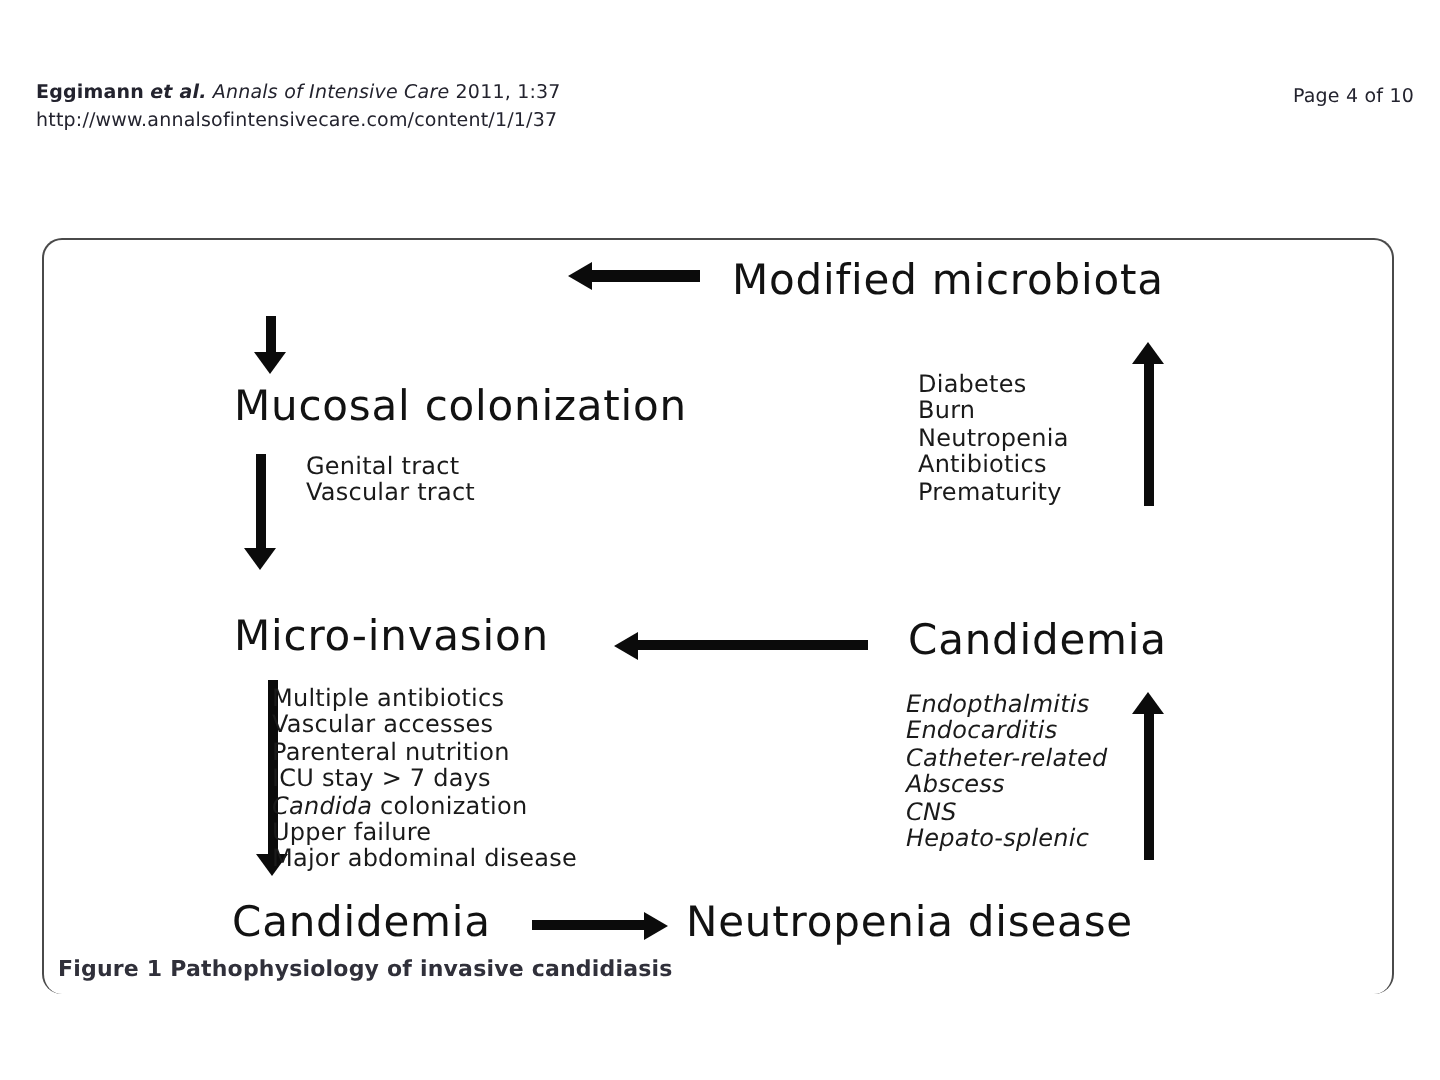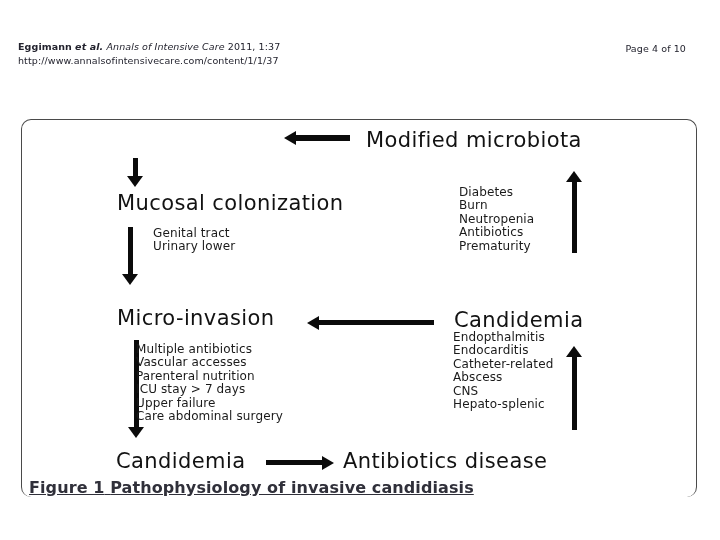--- a/index.html
+++ b/index.html
@@ -3,28 +3,28 @@
 <meta charset="utf-8">
 <style>
   html,body{margin:0;padding:0;background:#fff;}
   .page{
     position:relative;width:720px;height:540px;background:#ffffff;
     font-family:"DejaVu Sans", sans-serif;overflow:hidden;color:#141414;
   }
   .hdr-line{position:absolute;font-size:9.5px;color:#23232e;letter-spacing:.1px;white-space:nowrap;}
   .b{font-weight:bold;}
   .it{font-style:italic;}
-  .pg{right:34px;top:43px;}
+  .pg{right:13px;top:43px;}
   .fig-box{
     position:absolute;left:21px;top:119px;width:674px;height:377px;
     border:1.3px solid #4a4a4a;border-bottom:none;border-radius:10px;
   }
   .node{position:absolute;font-size:21px;letter-spacing:.4px;color:#121212;white-space:nowrap;}
   .small-list{position:absolute;font-size:12px;line-height:13.4px;letter-spacing:.12px;color:#1a1a1a;white-space:nowrap;}
-  .caption{position:absolute;left:29px;top:478px;font-size:16px;font-weight:bold;color:#30303a;letter-spacing:.1px;white-space:nowrap;text-decoration:underline;}
+  .caption{position:absolute;left:29px;top:478px;font-size:11px;font-weight:bold;color:#30303a;letter-spacing:.1px;white-space:nowrap;}
 
   .arr{position:absolute;}
   .arr::before,.arr::after{content:"";position:absolute;}
   .arr::before{background:#0b0b0b;}
   .arr::after{border:solid transparent;width:0;height:0;}
 
   .arr-down::before{left:50%;margin-left:-2.5px;top:0;bottom:9px;width:5px;}
   .arr-down::after{left:50%;margin-left:-8px;bottom:0;border-width:11px 8px 0 8px;border-top-color:#0b0b0b;}
 
   .arr-up::before{left:50%;margin-left:-2.5px;top:9px;bottom:0;width:5px;}
@@ -56,21 +56,21 @@
 
   <div class="arr arr-left arr-thick" style="left:284px;top:129px;width:66px;height:18px;"></div>
   <div class="node" style="left:366px;top:128px;">Modified microbiota</div>
 
   <div class="arr arr-down" style="left:127px;top:158px;width:16px;height:29px;"></div>
   <div class="node" style="left:117px;top:191px;">Mucosal colonization</div>
 
   <div class="arr arr-down" style="left:122px;top:227px;width:16px;height:58px;"></div>
   <div class="small-list" style="left:153px;top:227px;">
       <div>Genital tract</div>
-      <div>Urinary lower</div>
+      <div>Vascular tract</div>
     </div>
 
   <div class="small-list" style="left:459px;top:186px;">
       <div>Diabetes</div>
       <div>Burn</div>
       <div>Neutropenia</div>
       <div>Antibiotics</div>
       <div>Prematurity</div>
     </div>
   <div class="arr arr-up" style="left:566px;top:171px;width:16px;height:82px;"></div>
@@ -78,36 +78,37 @@
   <div class="node" style="left:117px;top:306px;">Micro-invasion</div>
   <div class="arr arr-left" style="left:307px;top:315px;width:127px;height:15px;"></div>
   <div class="node" style="left:454px;top:308px;">Candidemia</div>
 
   <div class="arr arr-down" style="left:128px;top:340px;width:16px;height:98px;"></div>
   <div class="small-list" style="left:136px;top:343px;">
       <div>Multiple antibiotics</div>
       <div>Vascular accesses</div>
       <div>Parenteral nutrition</div>
       <div>ICU stay &gt; 7 days</div>
+      <div><span style="font-style: italic;">Candida</span> colonization</div>
       <div>Upper failure</div>
-      <div>Care abdominal surgery</div>
+      <div>Major abdominal disease</div>
     </div>
 
-  <div class="small-list" style="left:453px;top:331px;">
+  <div class="small-list" style="left:453px;top:346px;font-style:italic;">
       <div>Endopthalmitis</div>
       <div>Endocarditis</div>
       <div>Catheter-related</div>
       <div>Abscess</div>
       <div>CNS</div>
       <div>Hepato-splenic</div>
     </div>
   <div class="arr arr-up" style="left:566px;top:346px;width:16px;height:84px;"></div>
 
   <div class="node" style="left:116px;top:449px;">Candidemia</div>
   <div class="arr arr-right" style="left:266px;top:455px;width:68px;height:15px;"></div>
-  <div class="node" style="left:343px;top:449px;">Antibiotics disease</div>
+  <div class="node" style="left:343px;top:449px;">Neutropenia disease</div>
 
   <div class="caption">
     <span>Figure 1</span>
     <span>Pathophysiology of invasive candidiasis</span>
   </div>
 
 </div>
 
 </body></html>

